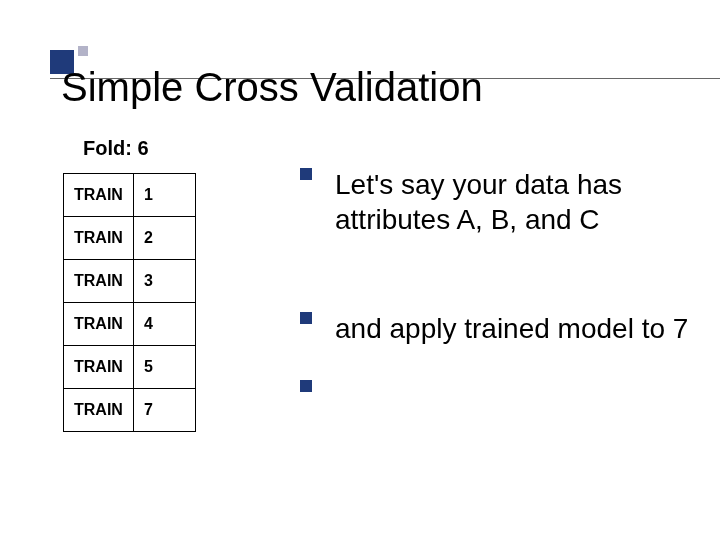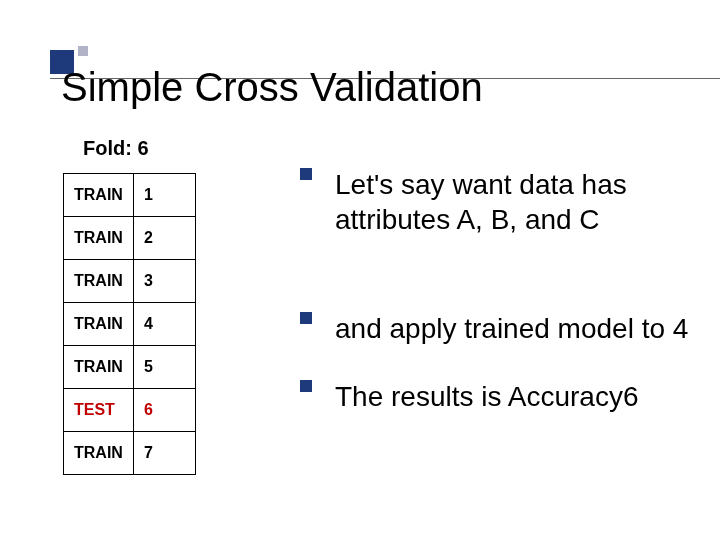--- a/index.html
+++ b/index.html
@@ -139,37 +139,32 @@
       </tr>
       <tr>
         <td class="label">TRAIN</td>
         <td class="num">4</td>
       </tr>
       <tr>
         <td class="label">TRAIN</td>
         <td class="num">5</td>
       </tr>
       <tr>
-        <td class="label test">TEST</td>
-        <td class="num test">6</td>
-      </tr>
-      <tr>
         <td class="label">TRAIN</td>
         <td class="num">7</td>
       </tr>
     </tbody>
 </table>
 
 <div class="bullets" id="bullets">
     <div class="bullet-item">
       <div class="bullet-sq"></div>
-      <div class="bullet-text">Let's say want data has attributes A, B, and C</div>
+      <div class="bullet-text">Let's say your data has attributes A, B, and C</div>
     </div>
     <div class="bullet-gap"></div>
     <div class="bullet-item">
       <div class="bullet-sq"></div>
-      <div class="bullet-text">and apply trained model to 4</div>
+      <div class="bullet-text">and apply trained model to 7</div>
     </div>
     <div class="bullet-item">
       <div class="bullet-sq"></div>
-      <div class="bullet-text">The results is Accuracy6</div>
     </div>
   </div>
 
 </body></html>

